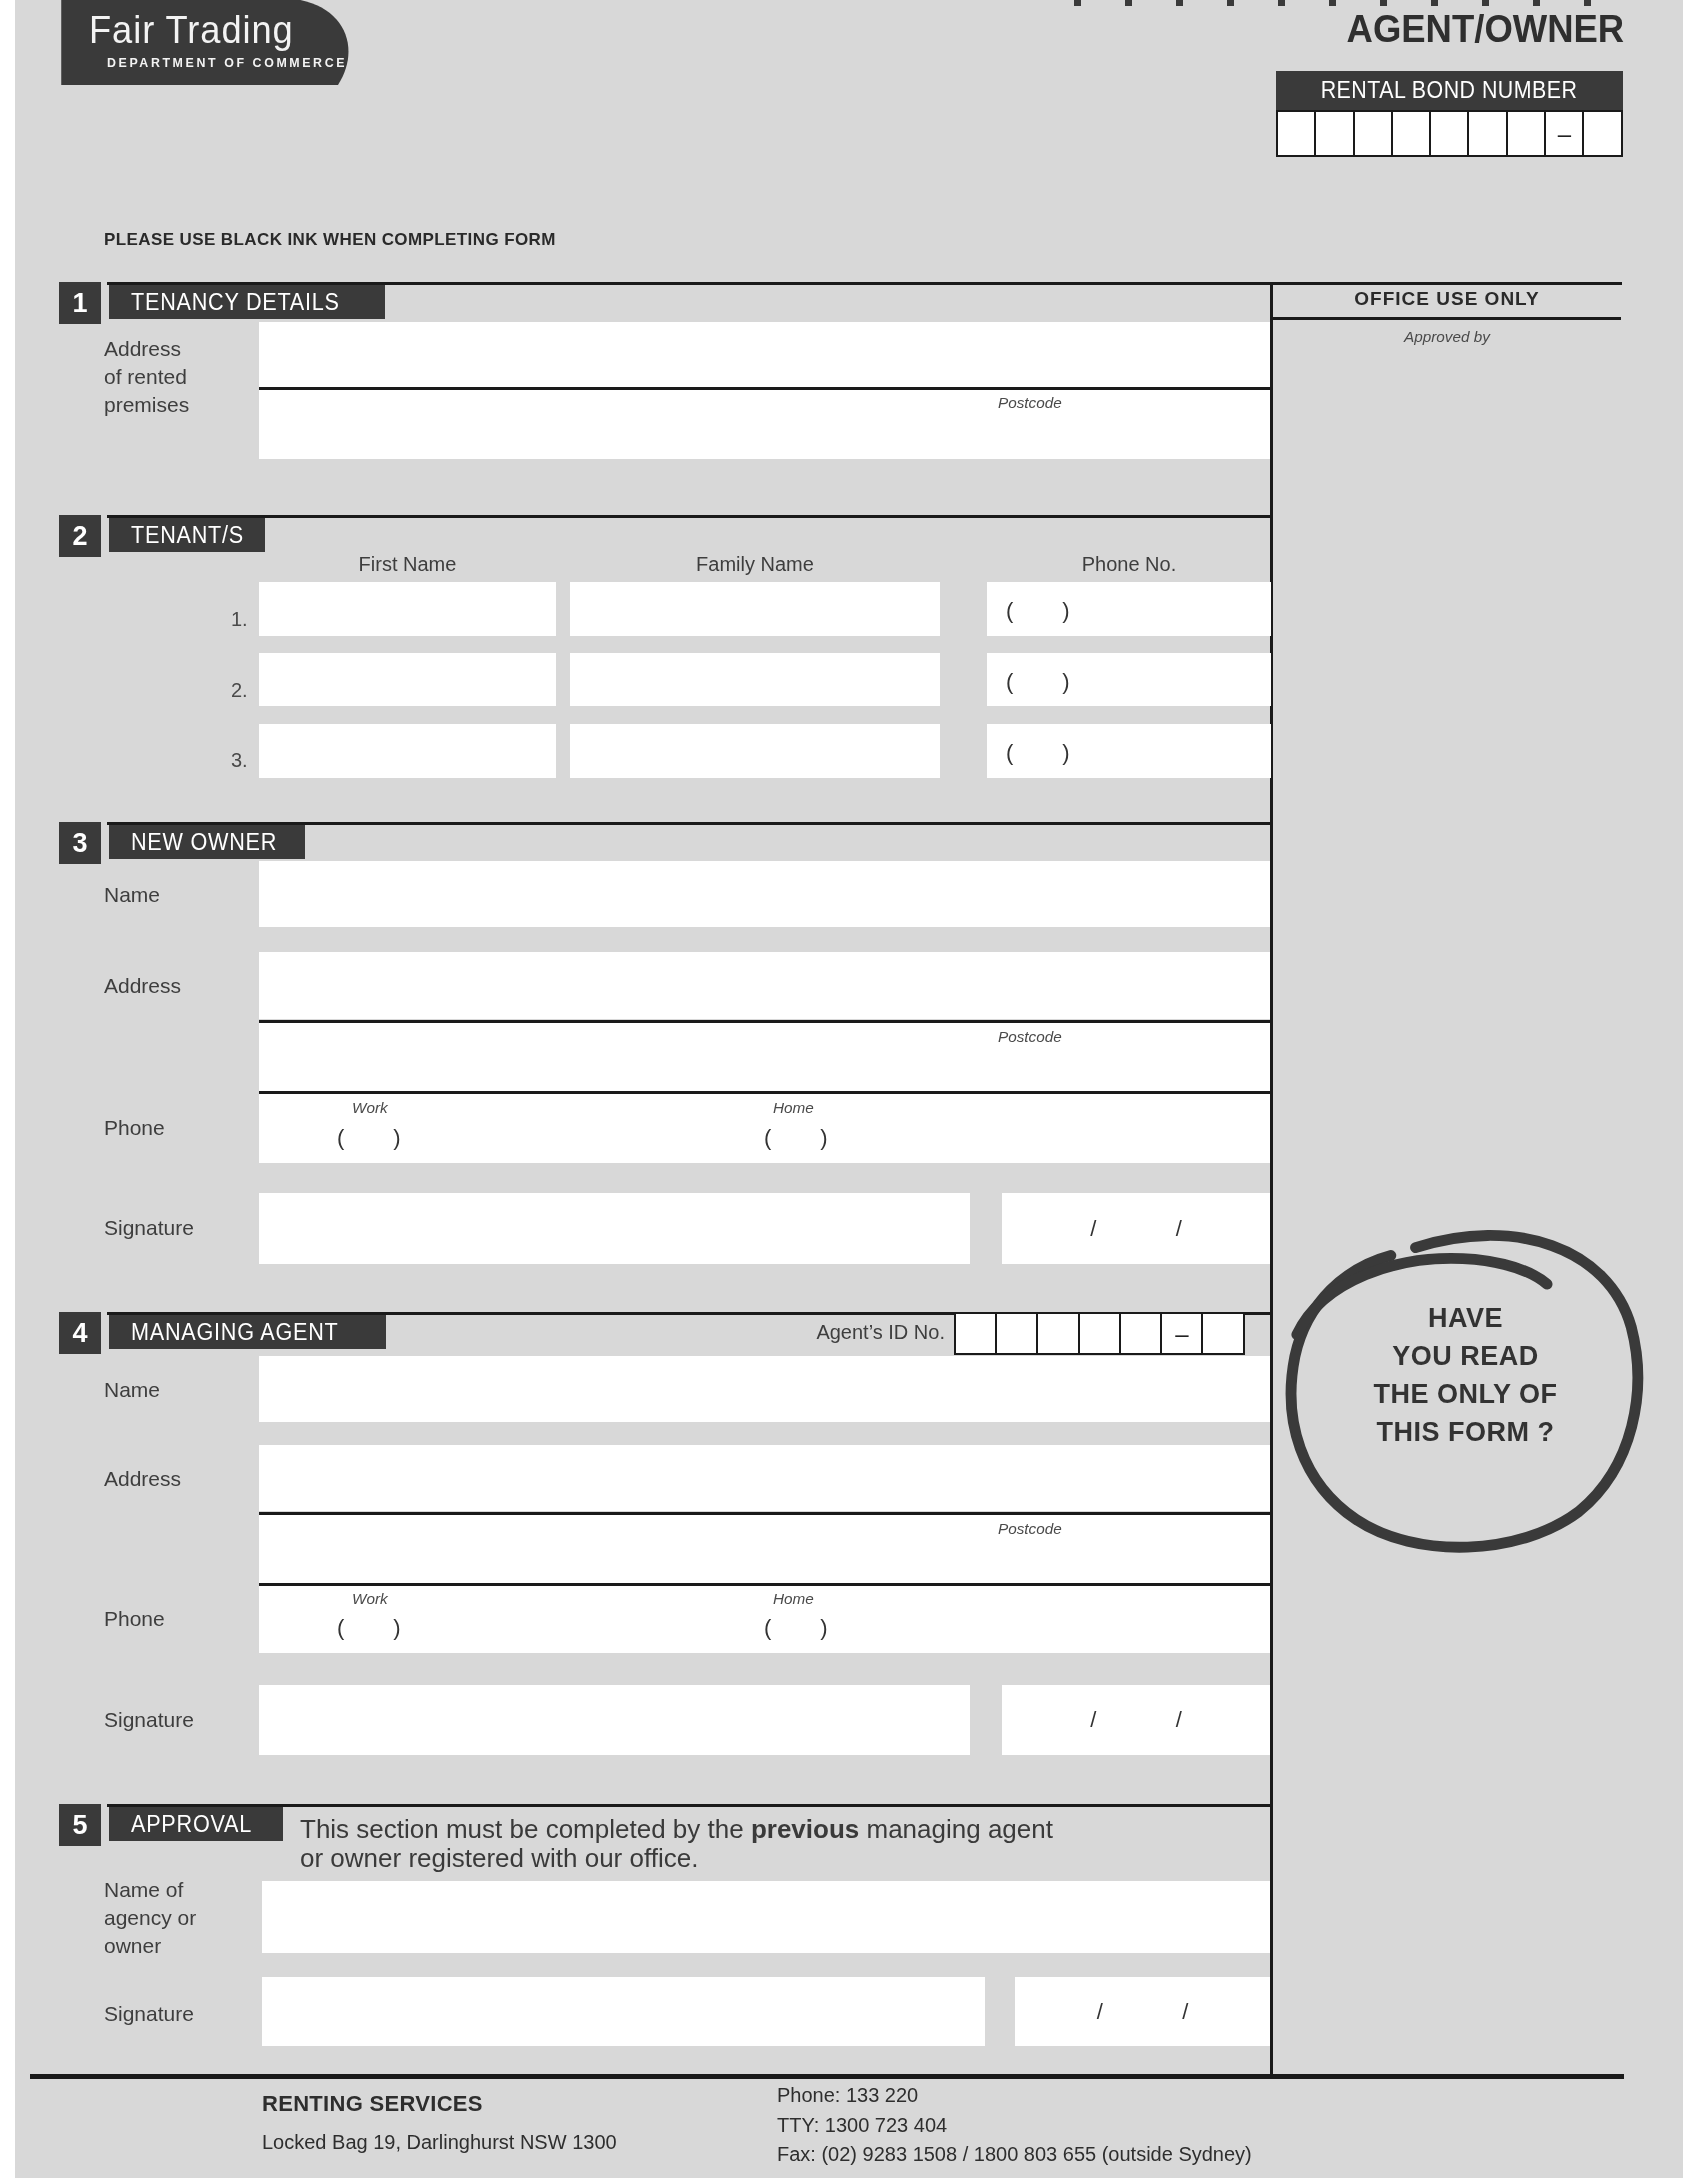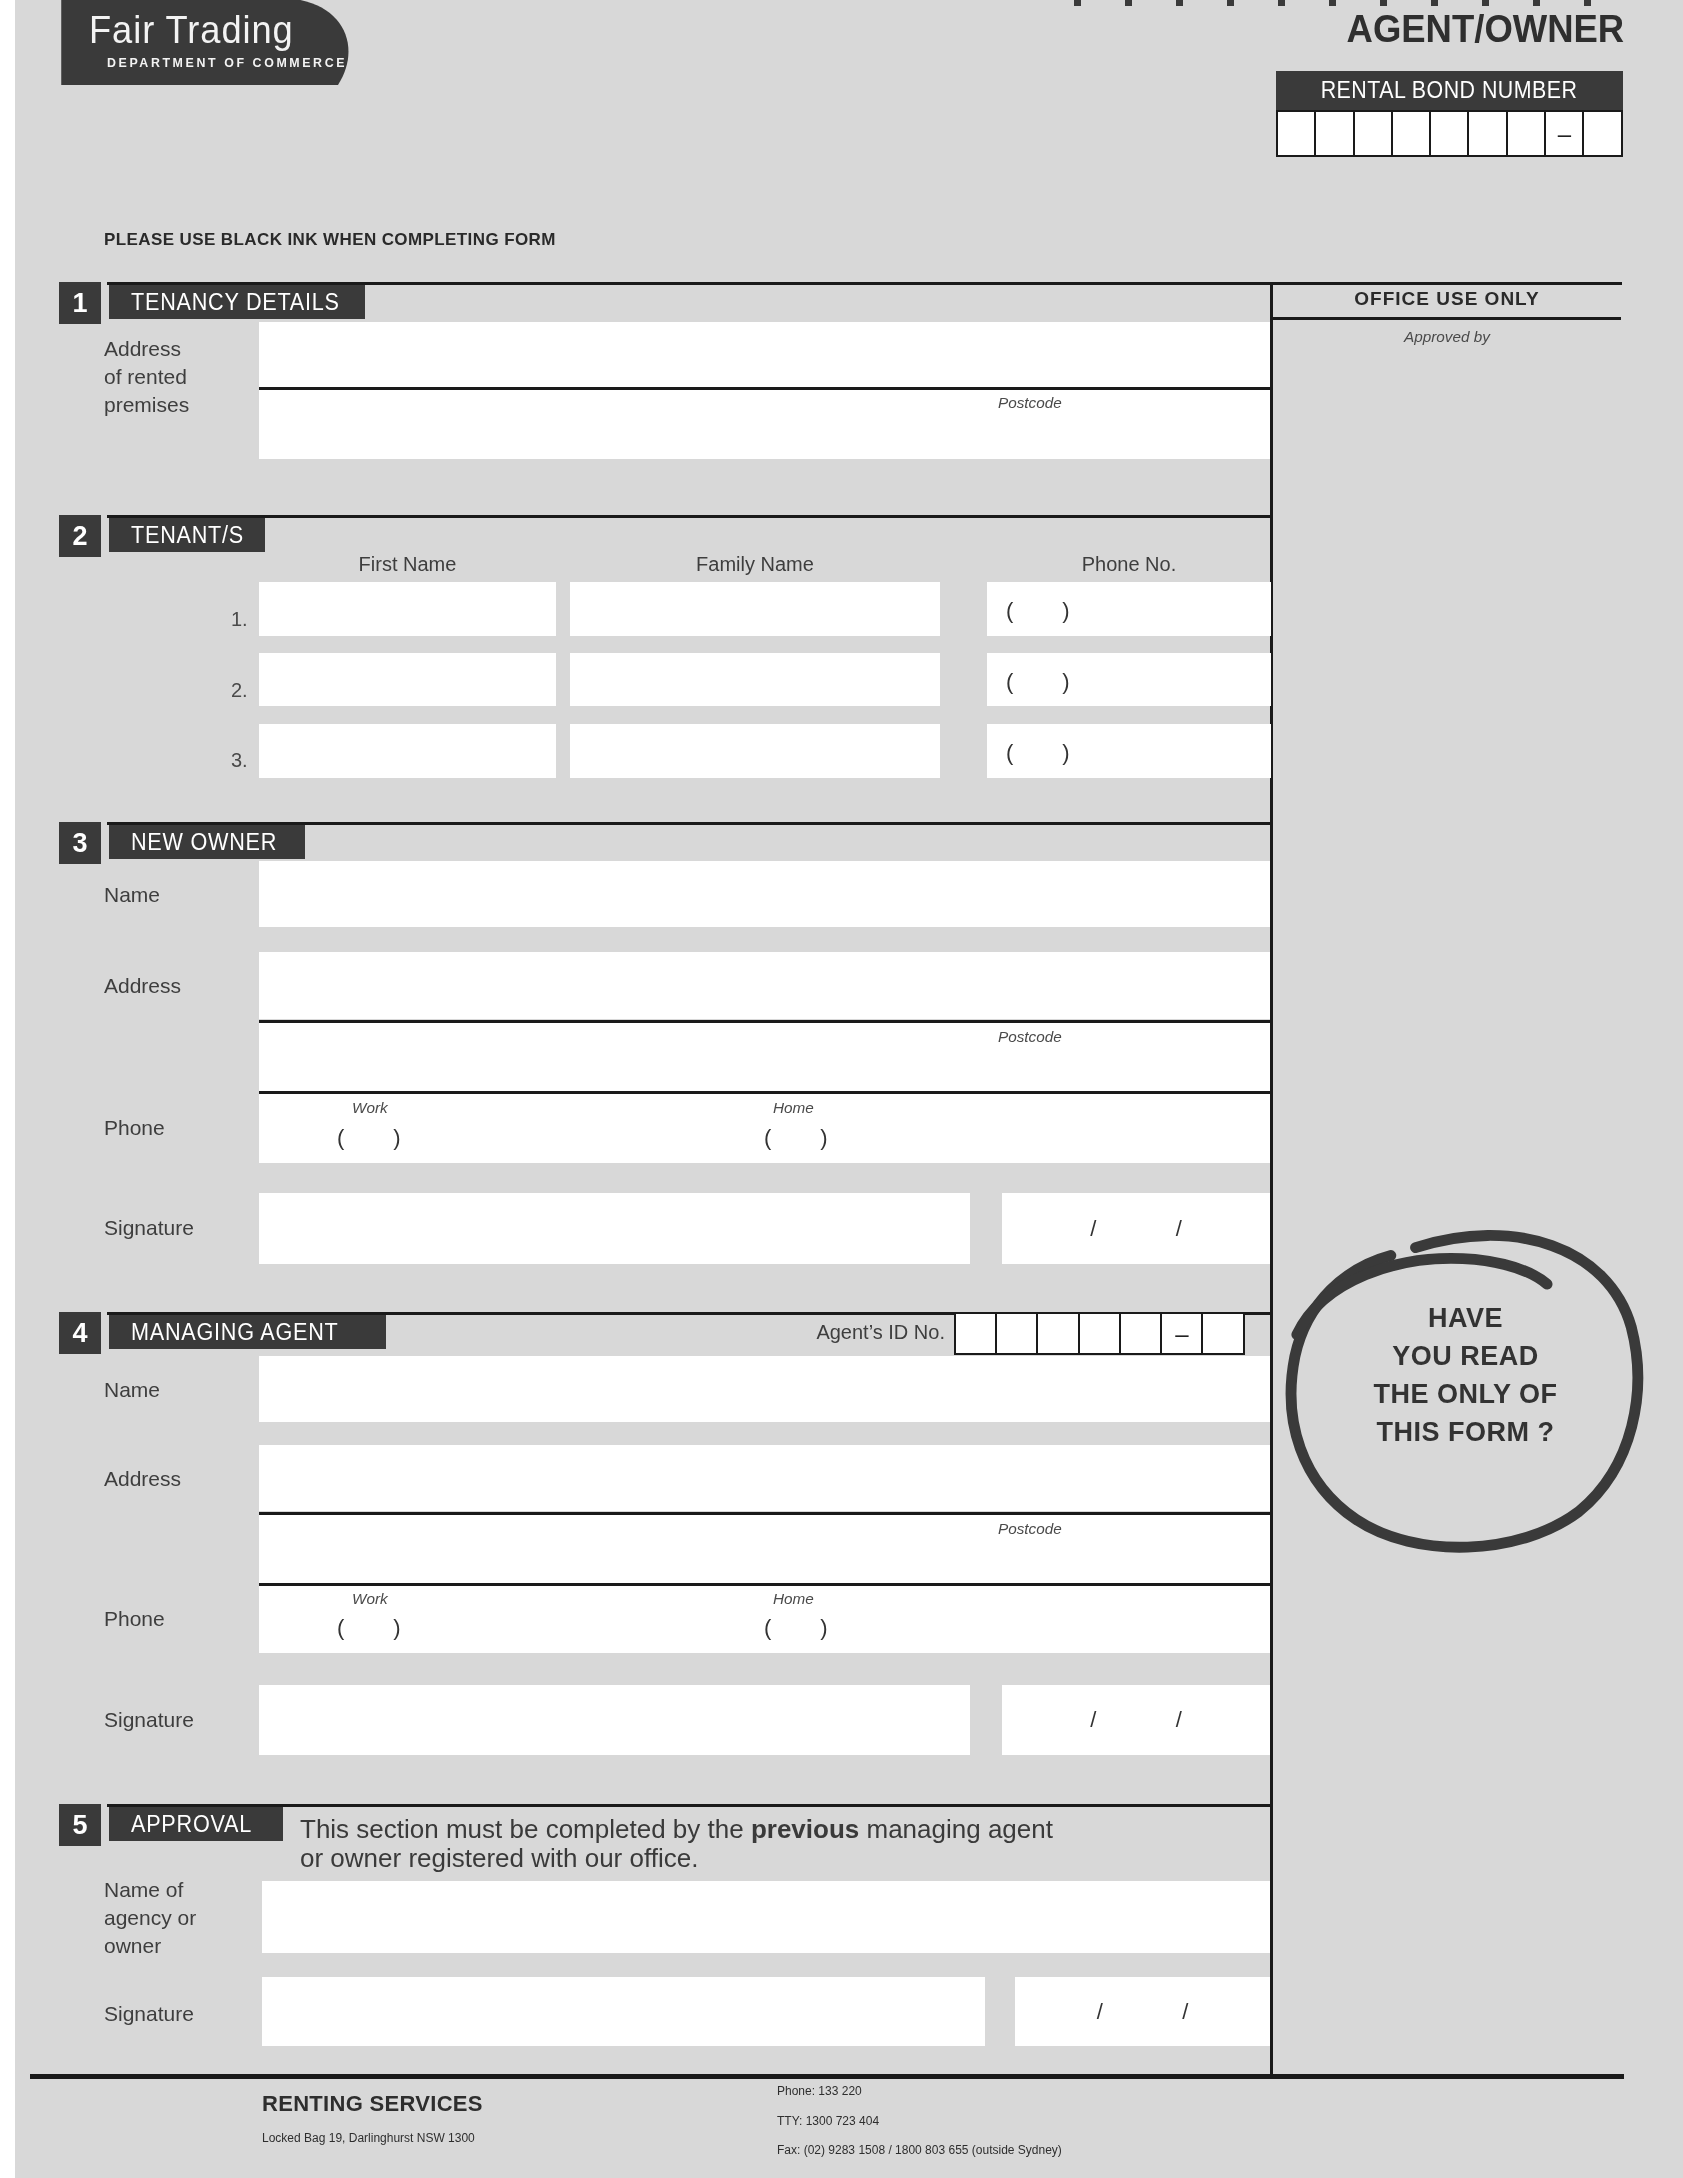--- a/index.html
+++ b/index.html
@@ -21,21 +21,21 @@
   .cells{position:absolute;display:flex;}
   .cell{flex:1;background:#fff;border:2.5px solid #1a1a1a;display:flex;align-items:center;
         justify-content:center;font-size:24px;color:#222;}
   .cell + .cell{margin-left:-2.5px;}
   .datebox{position:absolute;background:#fff;display:flex;align-items:center;justify-content:center;
            font-size:22px;color:#333;}
   .colhead{position:absolute;font-size:20px;color:#3e3e3e;text-align:center;}
   .rownum{position:absolute;font-size:20px;color:#4a4a4a;}
   .stamp-text{position:absolute;left:1317px;top:1299px;width:297px;text-align:center;
               font-weight:bold;font-size:27px;line-height:38px;color:#333;letter-spacing:0.5px;}
-  .footer-t{position:absolute;color:#2e2e2e;font-size:12px;}
+  .footer-t{position:absolute;color:#2e2e2e;font-size:20px;}
   .remnant{position:absolute;left:1074px;top:0;width:550px;height:6px;
            background:repeating-linear-gradient(90deg,#3a3a3a 0 7px,transparent 7px 51px);}
 </style>
 </head>
 <body>
 
 <div id="page">
 
   <div class="abs" style="left:0;top:0;width:15px;height:2178px;background:#fff;"></div>
 
@@ -82,21 +82,21 @@
   </svg>
   <div class="stamp-text">
     <div>HAVE</div>
     <div>YOU READ</div>
     <div>THE ONLY OF</div>
     <div>THIS FORM ?</div>
   </div>
 
   <div class="hl" style="left:107px;top:282px;width:1515px;"></div>
   <div class="badge" style="left:59px;top:282px;">1</div>
-  <div class="bar" style="left:109px;top:285px;width:256px;">
+  <div class="bar" style="left:109px;top:285px;width:276px;">
     <span>TENANCY DETAILS</span>
   </div>
   <div class="lbl" style="left:104px;top:335px;">
     <div>Address</div>
     <div>of rented</div>
     <div>premises</div>
   </div>
   <div class="wb" style="left:259px;top:322px;width:1011px;height:65px;"></div>
   <div class="hl" style="left:259px;top:387px;width:1011px;"></div>
   <div class="wb" style="left:259px;top:390px;width:1011px;height:69px;"></div>

